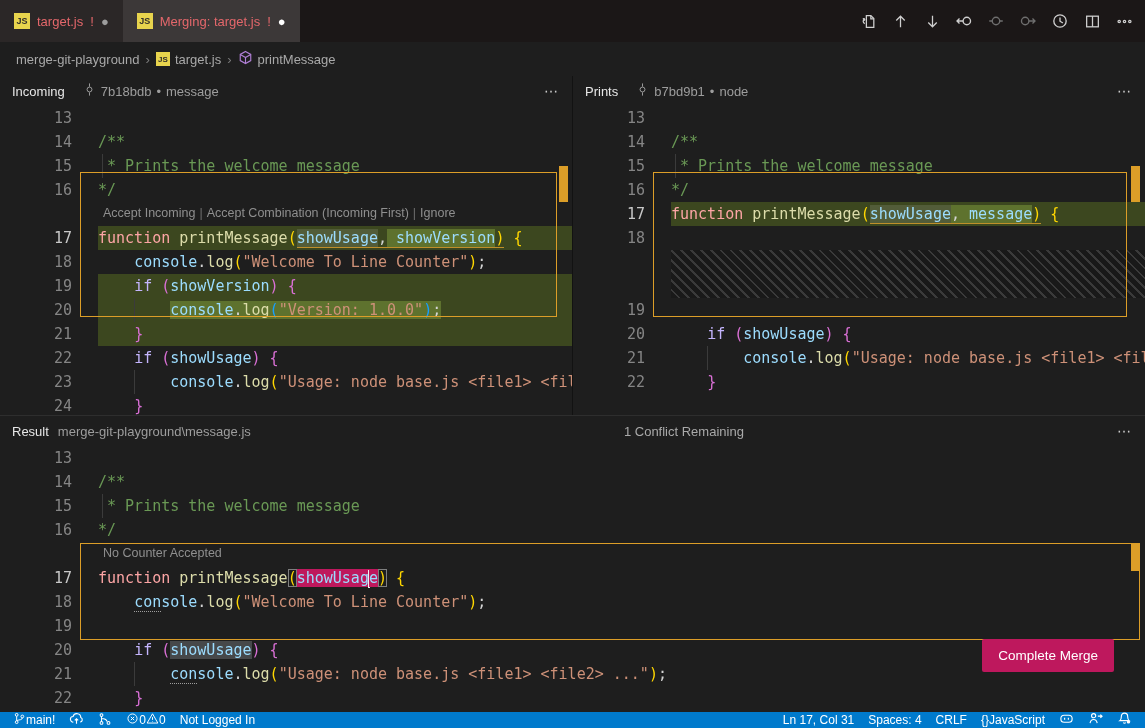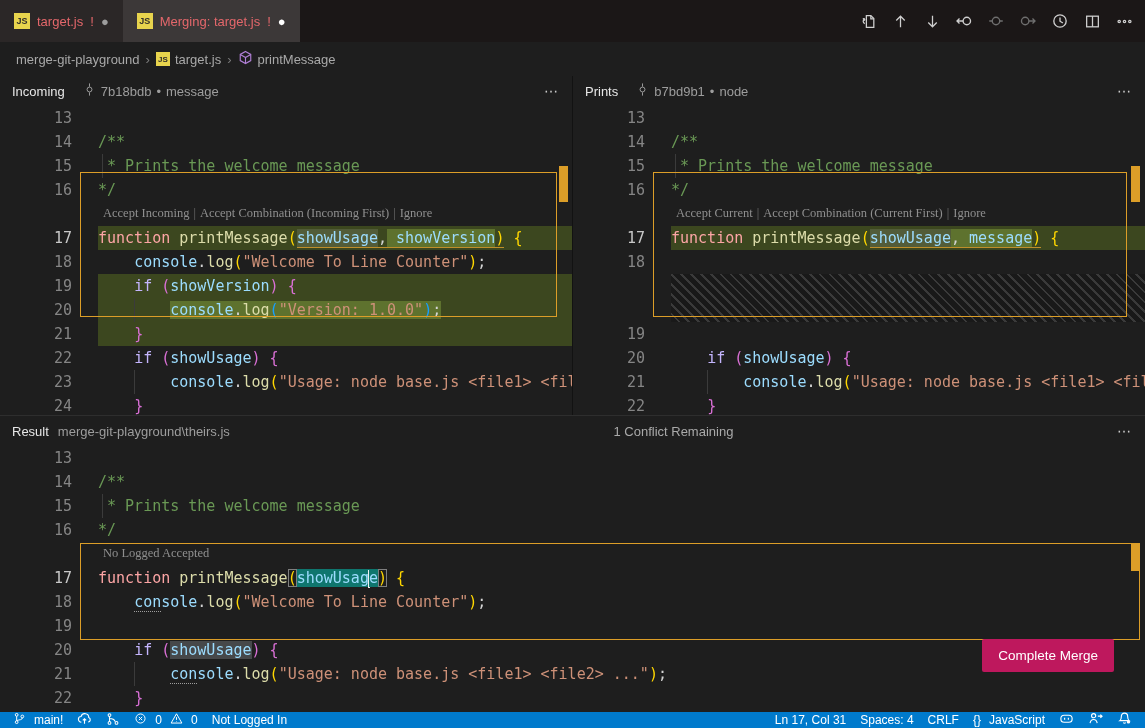--- a/index.html
+++ b/index.html
@@ -37,34 +37,34 @@
   .commit-icon svg { stroke:#9d9d9d; fill:none; stroke-width:1.2; }
 
   .codearea { position:relative; height:309px; overflow:hidden; background:#1e1e1e; }
   .row { display:flex; height:24px; align-items:stretch;gap:16px; }
   .gut { width:82px; flex:none; text-align:right; padding-right:10px; font-size:15px; line-height:24px;
     color:#858585; font-family:"DejaVu Sans Mono", monospace; }
   .gut.nb { color:#c8c8c8; }
   .code { flex:1; white-space:pre; overflow:hidden; font-size:15px; line-height:24px;
     font-family:"DejaVu Sans Mono", monospace; color:#d4d4d4; position:relative; }
   .row.chg .code { background:#3c471f; }
-  .row.actionrow .code { font-family:Liberation Serif, serif; font-size:12.5px; color:#8f8f8f;
+  .row.actionrow .code { font-family:Liberation Sans, sans-serif; font-size:12.5px; color:#8f8f8f;
     padding-left:5px; line-height:22px; }
   .alink { cursor:pointer; }
   .asep { color:#6d6d6d; padding:0 4px; }
   .hatchrow { height:48px; }
   .hatchrow .code { background:repeating-linear-gradient(45deg,#191919 0 5px,#3a3a3a 5px 7px); }
 
   .kw{color:#fca5a5}.ct{color:#c4b5fd}.fn{color:#DCDCAA}.vr{color:#9CDCFE}
   .st{color:#CE9178}.pl{color:#D4D4D4}.b1{color:#FFD700}.b2{color:#DA70D6}
   .b3{color:#179FFF}.cm{color:#6A9955}
   .ins{background:rgba(150,185,70,0.38);}
   .occ{background:rgba(220,220,220,0.14);}
   .occ2{background:rgba(130,135,140,0.40);}
-  .sel{background:#0f766e;}
+  .sel{background:#be185d;}
   .u{border-bottom:1px solid #bf8f2a;}
   .hint{border-bottom:1px dotted #9e9e9e;}
   .bm{outline:1px solid #7f7f7f; outline-offset:-1px;}
   .caret{display:inline-block;width:2px;height:18px;background:#f0f0f0;vertical-align:middle;margin:0 -1px;}
   .gline{position:absolute;top:0;bottom:0;width:1px;background:#3b3b3b;}
 
   .cbox { position:absolute; border:1.5px solid #dc9e28; pointer-events:none; }
   .pane.incoming .cbox { left:80px; top:96px; width:477px; height:145px; }
   .pane.current .cbox { left:80px; top:96px; width:474px; height:145px; }
   .resultwrap .cbox { left:80px; top:97px; width:1060px; height:97px; }
@@ -81,21 +81,21 @@
   .resultwrap { position:relative; height:266px; overflow:hidden; }
   .resultwrap .codearea { height:266px; }
   .cm-btn { position:absolute; right:31px; top:193px; height:33px; padding:0 16px;
     background:#be185d; color:#ffffff; font-size:13.5px; border:none; cursor:pointer;
     display:flex; align-items:center; border-radius:2px; font-family:"Liberation Sans", sans-serif; }
 
   
   .statusbar { height:16px; background:#007ACC; color:#ffffff; display:flex; align-items:center;
     font-size:12px; padding:0 6px; }
   .sgroup { display:flex; align-items:center; }
-  .sitem { display:flex; align-items:center; gap:8px; padding:0 7px; cursor:pointer; height:16px; }
+  .sitem { display:flex; align-items:center; gap:0; padding:0 7px; cursor:pointer; height:16px; }
   .sitem svg { stroke:#ffffff; fill:none; stroke-width:1.2; }
   .sright { margin-left:auto; display:flex; align-items:center;text-align:center; }
 </style>
 </head>
 <body>
 
 <div class="tabbar">
   <div class="tab inactive">
     <span class="jsbadge">JS</span>
     <span>target.js</span>
@@ -282,24 +282,20 @@
           <div class="code"><span class="cm">/**</span></div>
         </div>
         <div class="row">
           <span class="gut">15</span>
           <div class="code"><span class="gline" style="left: 4px;"></span><span class="cm"> * Prints the welcome message</span></div>
         </div>
         <div class="row">
           <span class="gut">16</span>
           <div class="code"><span class="cm">*/</span></div>
         </div>
-        <div class="row actionrow">
-          <span class="gut"></span>
-          <div class="code"><span class="alink">Accept Current</span><span class="asep">|</span><span class="alink">Accept Combination (Current First)</span><span class="asep">|</span><span class="alink">Ignore</span></div>
-        </div>
         <div class="row chg">
           <span class="gut nb">17</span>
           <div class="code"><span class="kw">function</span><span class="pl"> </span><span class="fn">printMessage</span><span class="b1">(</span><span class="vr occ u">showUsage</span><span class="pl ins u">,</span><span class="vr ins u"> message</span><span class="b1 u">)</span><span class="pl"> </span><span class="b1">{</span></div>
         </div>
         <div class="row chg">
           <span class="gut">18</span>
         </div>
         <div class="row hatchrow">
           <span class="gut"></span>
           <div class="code"></div>
@@ -321,21 +317,21 @@
           <div class="code"><span class="pl">    </span><span class="b2">}</span></div>
         </div>
       </div>
     <div class="cbox"></div>
     <div class="omark"></div>
   </div>
 </div>
 
 <div class="rhead">
   <span class="ptitle">Result</span>
-  <span class="rpath">merge-git-playground\theirs.js</span>
+  <span class="rpath">merge-git-playground\message.js</span>
   <span class="rstatus">1 Conflict Remaining</span>
   <span class="pmore">⋯</span>
 </div>
 <div class="resultwrap">
   <div class="codearea" id="pane-result">
       <div class="row">
         <span class="gut">13</span>
         <div class="code"></div>
       </div>
       <div class="row">
@@ -345,21 +341,21 @@
       <div class="row">
         <span class="gut">15</span>
         <div class="code"><span class="gline" style="left: 4px;"></span><span class="cm"> * Prints the welcome message</span></div>
       </div>
       <div class="row">
         <span class="gut">16</span>
         <div class="code"><span class="cm">*/</span></div>
       </div>
       <div class="row actionrow">
         <span class="gut"></span>
-        <div class="code"><span class="">No Logged Accepted</span></div>
+        <div class="code"><span class="">No Counter Accepted</span></div>
       </div>
       <div class="row">
         <span class="gut nb">17</span>
         <div class="code"><span class="kw">function</span><span class="pl"> </span><span class="fn">printMessage</span><span class="b1 bm">(</span><span class="vr sel">showUsag</span><span class="caret"></span><span class="vr sel">e</span><span class="b1 bm">)</span><span class="pl"> </span><span class="b1">{</span></div>
       </div>
       <div class="row">
         <span class="gut">18</span>
         <div class="code"><span class="pl">    </span><span class="vr hint">con</span><span class="vr">sole</span><span class="pl">.</span><span class="fn">log</span><span class="b1">(</span><span class="st">"Welcome To Line Counter"</span><span class="b1">)</span><span class="pl">;</span></div>
       </div>
       <div class="row">

